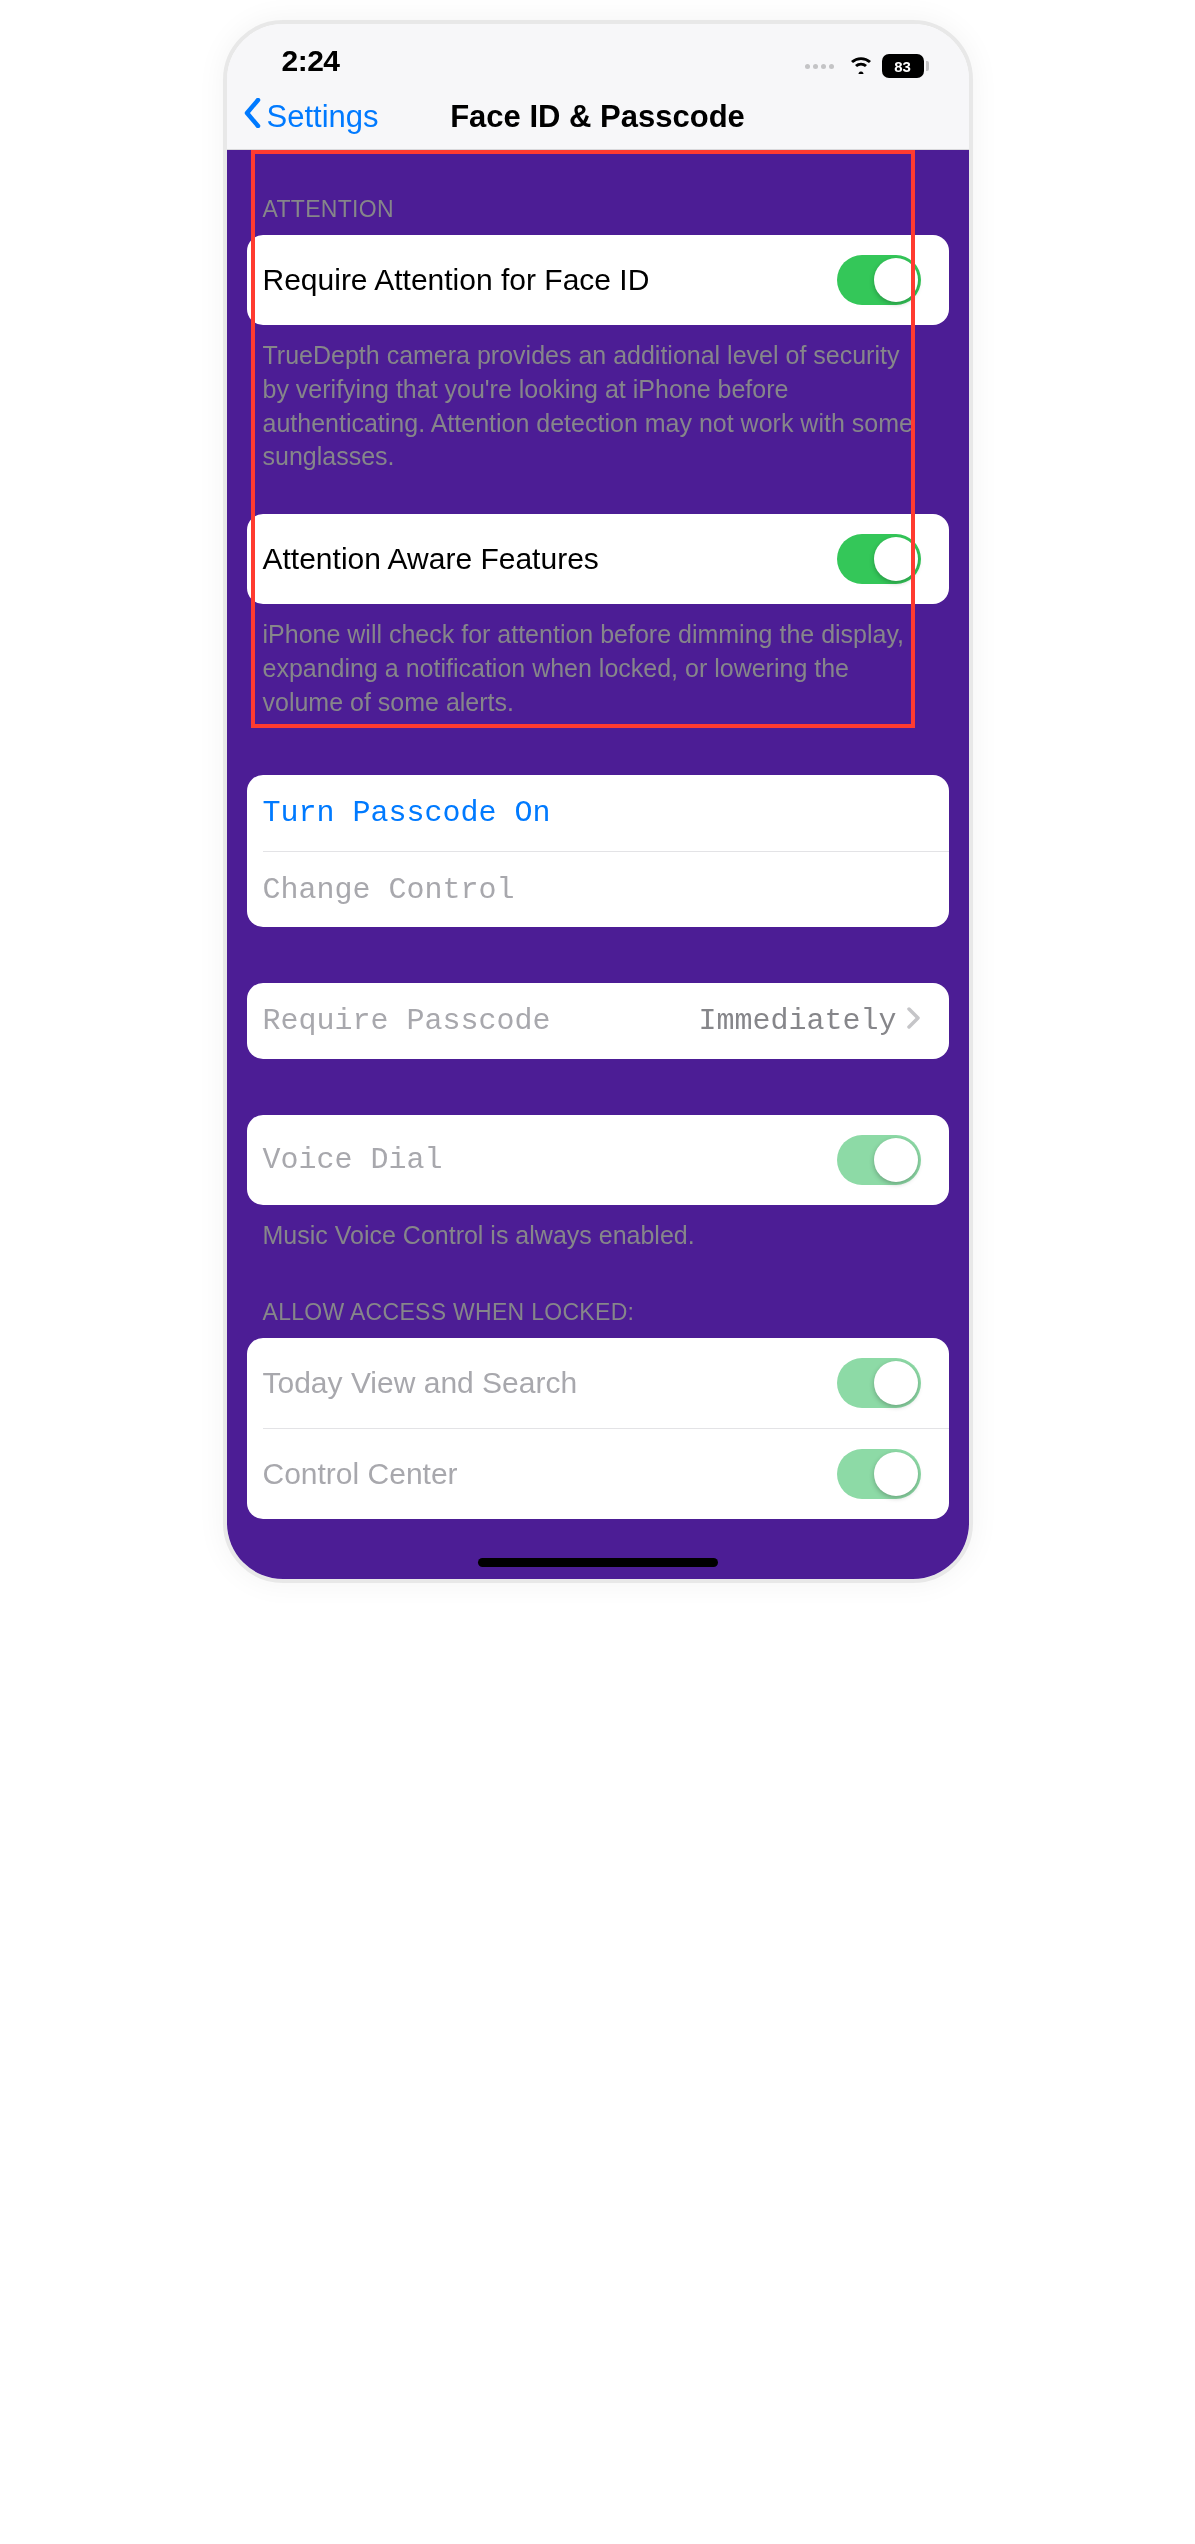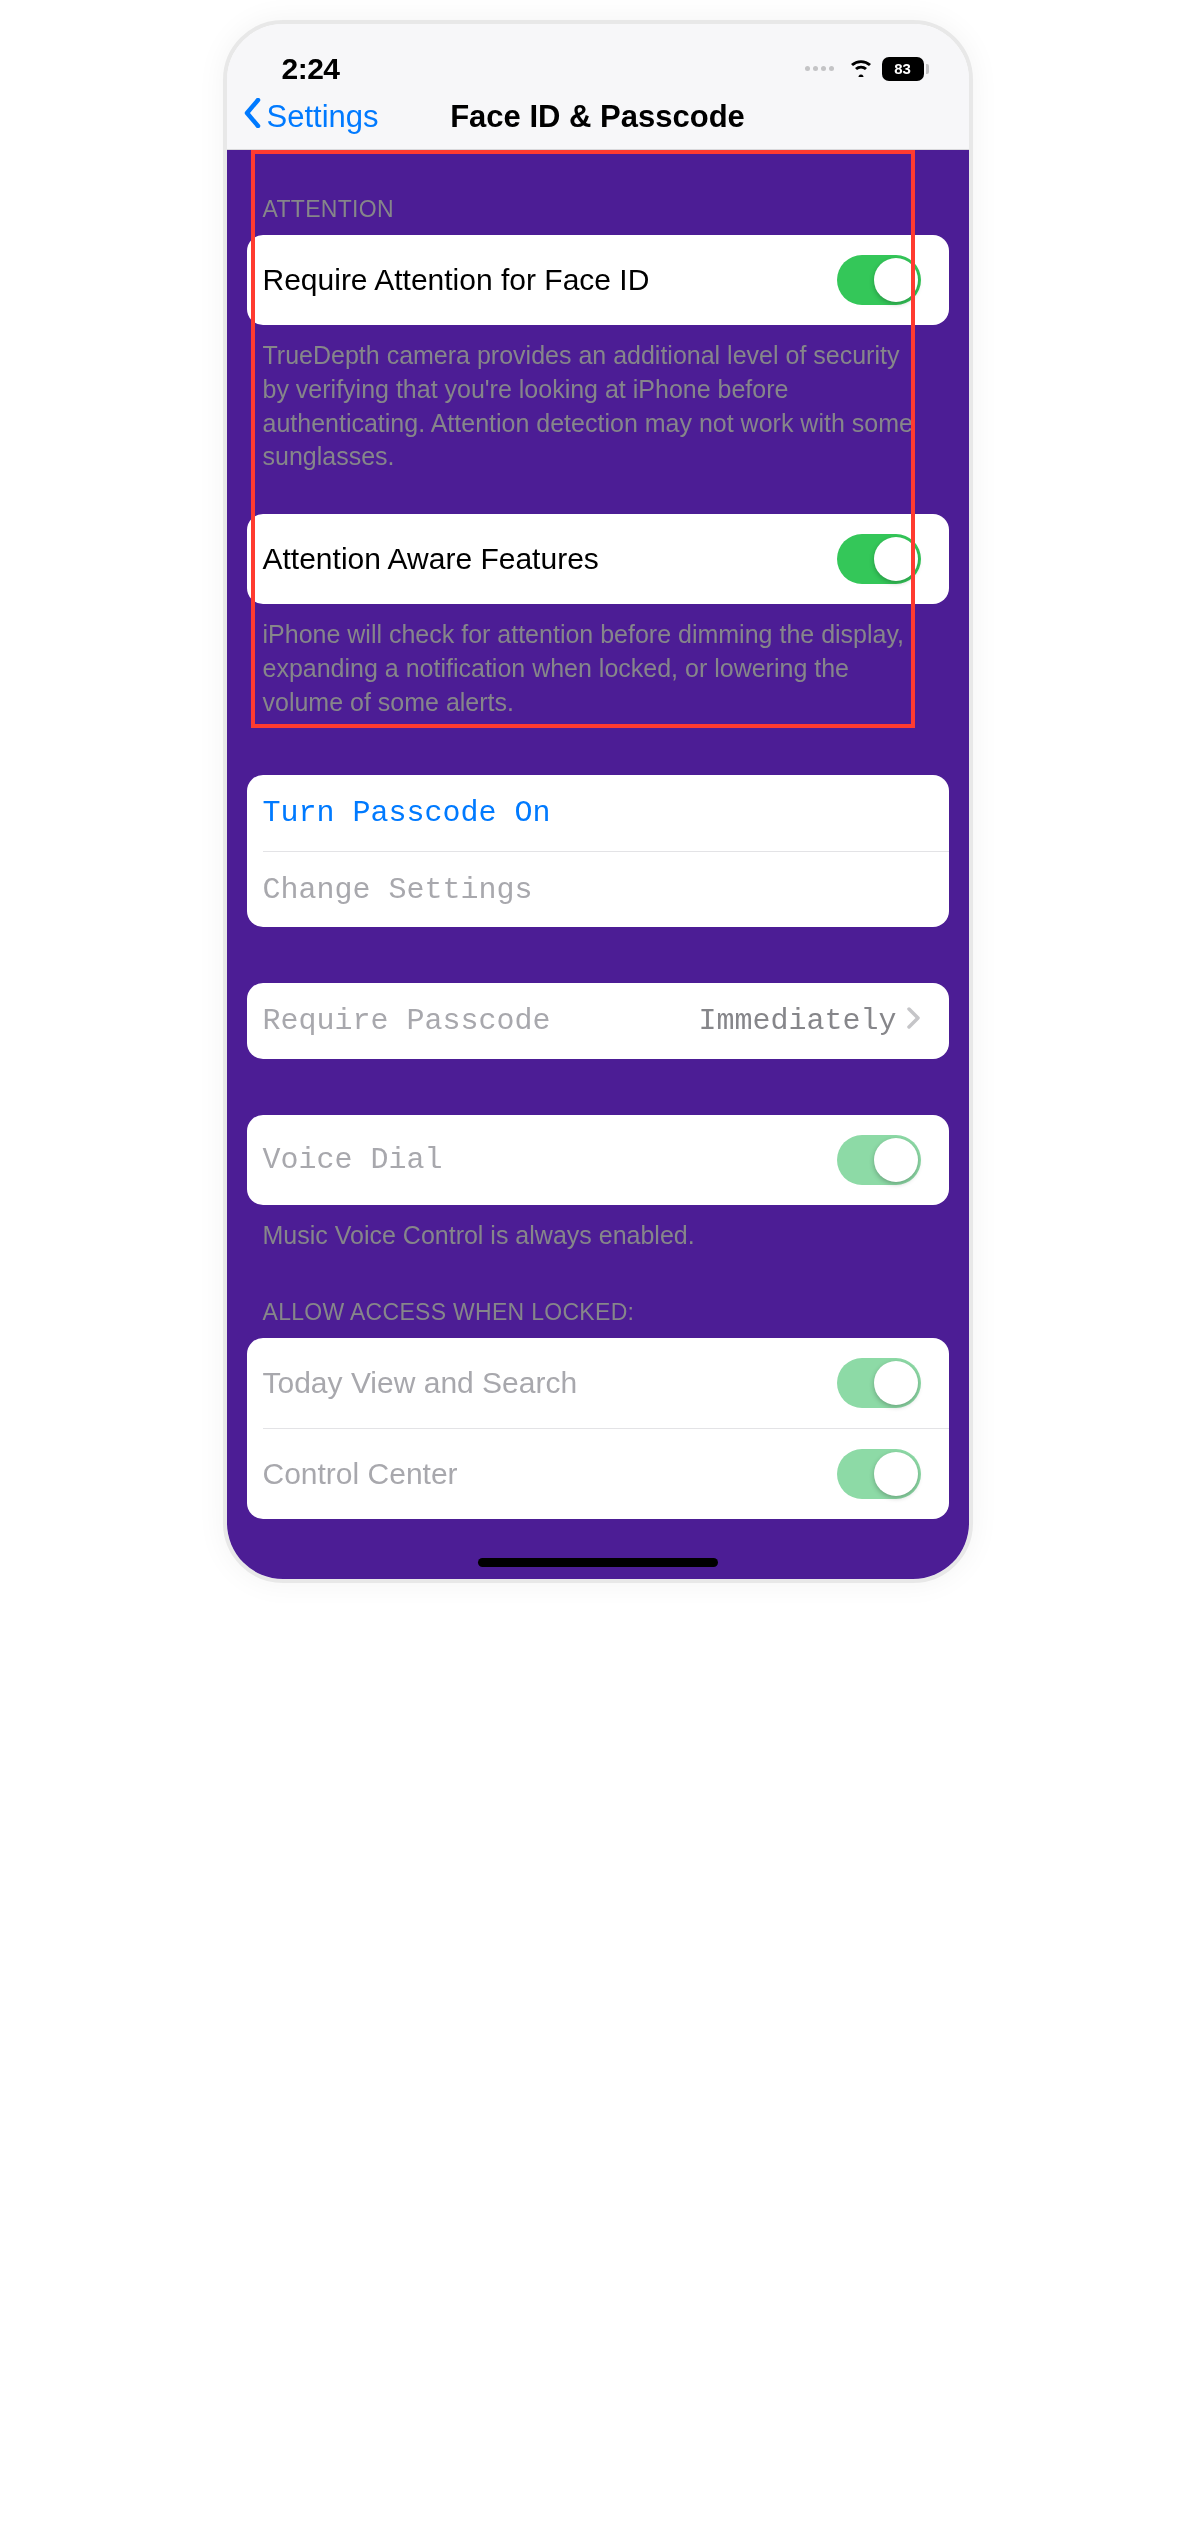--- a/index.html
+++ b/index.html
@@ -22,21 +22,21 @@
     .screen {
       width: 100%;
       background: #f2f2f7;
       border-radius: 56px 56px 0 0;
       overflow: hidden;
     }
     
     .status-bar {
       display: flex;
       justify-content: space-between;
-      align-items: center;
+      align-items: flex-end;
       padding: 35px 40px 10px 55px;
       background: #f7f7f9;
       height: 64px;
     }
     .time {
       font-size: 30px;
       font-weight: 600;
       letter-spacing: -0.5px;
     }
     .status-icons {
@@ -265,21 +265,21 @@
             </div>
         </div>
       </div>
       <div class="footer-text">iPhone will check for attention before dimming the display, expanding a notification when locked, or lowering the volume of some alerts.</div>
 
       <div class="section-group spaced">
         <div class="row">
           <div class="row-label link">Turn Passcode On</div>
         </div>
         <div class="row">
-          <div class="row-label disabled">Change Settings</div>
+          <div class="row-label disabled">Change Control</div>
         </div>
       </div>
 
       <div class="section-group spaced">
         <div class="row">
           <div class="row-label disabled">Require Passcode</div>
           <div class="row-value">
             <span>Immediately</span>
             <span class="chevron-right">
               <svg viewBox="0 0 14 22">

